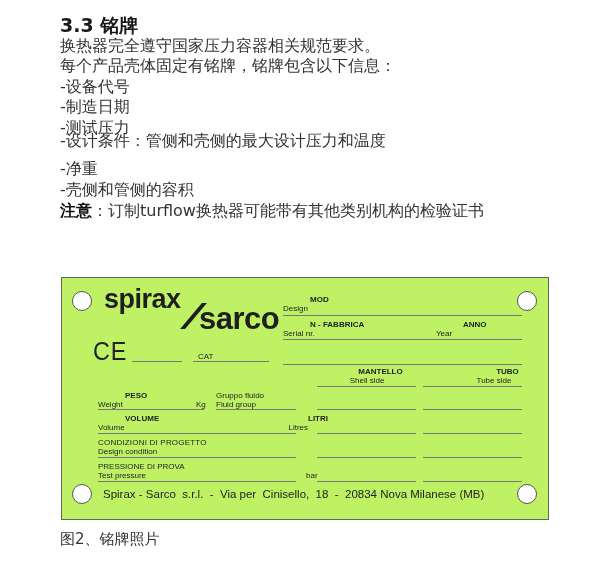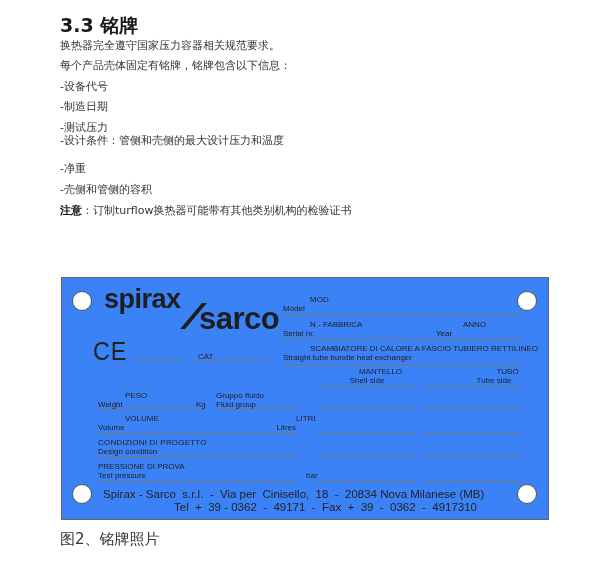--- a/index.html
+++ b/index.html
@@ -1,33 +1,33 @@
 <!DOCTYPE html>
 <html><head>
 <meta charset="utf-8">
 <style>
   html, body { margin:0; padding:0; background:#ffffff; }
   body { width:611px; height:585px; position:relative; overflow:hidden;
          font-family:"DejaVu Sans", "Liberation Sans", sans-serif; color:#222; }
   .abs { position:absolute; }
   .h-title { left:60px; top:13px; font-size:19px; font-weight:bold; color:#1a1a1a; }
-  .para { left:60px; font-size:11px; color:#333; line-height:14px; white-space:nowrap; }
+  .para { left:60px; font-size:16px; color:#333; line-height:14px; white-space:nowrap; }
   .para b { font-weight:bold; color:#111; }
 
-  .plate { left:61px; top:277px; width:486px; height:241px; border:1px solid #666; background:#3b82f6; }
+  .plate { left:61px; top:277px; width:486px; height:241px; border:1px solid #666; background:#bef264; }
   .ln { position:absolute; height:0; border-top:1px solid #777; }
   .circle { position:absolute; width:18px; height:18px; border:1px solid #555; border-radius:50%; background:#fff; }
 
   .logo { position:absolute; font-family:"Liberation Sans", sans-serif; font-weight:bold; color:#1e1e1e; letter-spacing:-0.5px; }
   .slash { position:absolute; width:5px; height:26px; background:#1e1e1e; transform:skewX(-40deg); }
 
   .ce { position:absolute; font-family:"Liberation Sans", sans-serif; font-size:26px; color:#222; letter-spacing:1px; transform:scaleX(0.9); transform-origin:left top; }
 
   .lbl { position:absolute; font-family:"Liberation Sans", sans-serif; font-size:8px; line-height:9px; color:#222; white-space:nowrap; }
-  .lbl .it { font-weight:normal;padding-left:27px; }
+  .lbl .it { font-weight:bold;padding-left:27px; }
   .lbl .en { font-weight:normal; }
   .center { text-align:center; }
   .footer { position:absolute; font-family:"Liberation Sans", sans-serif; font-size:11.5px; color:#222; white-space:nowrap; }
   .caption { left:60px; top:532px; font-size:15px; color:#333; }
 </style>
 </head>
 <body>
 
 <div class="abs h-title">3.3 铭牌</div>
 <div class="abs para" style="top:39px">换热器完全遵守国家压力容器相关规范要求。</div>
@@ -51,38 +51,34 @@
   <div class="slash" style="left:129px; top:25px;"></div>
   <div class="logo" style="left:137px; top:23px; font-size:31px;">sarco</div>
 
   <div class="ce" style="left:31px; top:58px;">CE</div>
   <div class="ln" style="left:70px; top:83px; width:50px;"></div>
   <div class="lbl" style="left:136px; top:74px;">CAT</div>
   <div class="ln" style="left:131px; top:83px; width:76px;"></div>
 
   <div class="lbl" style="left:221px; top:17px;">
       <div class="it">MOD</div>
-      <div class="en">Model</div>
+      <div class="en">Design</div>
     </div>
   <div class="ln" style="left:221px; top:37px; width:239px;"></div>
 
   <div class="lbl" style="left:221px; top:42px;">
       <div class="it">N - FABBRICA</div>
       <div class="en">Serial nr.</div>
     </div>
   <div class="lbl" style="left:374px; top:42px;">
       <div class="it">ANNO</div>
       <div class="en">Year</div>
     </div>
   <div class="ln" style="left:221px; top:61px; width:239px;"></div>
 
-  <div class="lbl" style="left:221px; top:66px;">
-      <div class="it">SCAMBIATORE DI CALORE A FASCIO TUBIERO RETTILINEO</div>
-      <div class="en">Straight tube bundle heat exchanger</div>
-    </div>
   <div class="ln" style="left:221px; top:86px; width:239px;"></div>
 
   <div class="lbl center" style="left:255px; top:89px; width:100px;">
       <div class="it">MANTELLO</div>
       <div class="en">Shell side</div>
     </div>
   <div class="lbl center" style="left:382px; top:89px; width:100px;">
       <div class="it">TUBO</div>
       <div class="en">Tube side</div>
     </div>
@@ -99,21 +95,21 @@
   <div class="lbl" style="left:154px; top:113px;">
       <div class="en">Gruppo fluido</div>
       <div class="en">Fluid group</div>
     </div>
   <div class="ln" style="left:154px; top:131px; width:80px;"></div>
 
   <div class="lbl" style="left:36px; top:136px;">
       <div class="it">VOLUME</div>
       <div class="en">Volume</div>
     </div>
-  <div class="lbl" style="left:207px; top:136px; text-align:right; width:27px;">
+  <div class="lbl" style="left:219px; top:136px; text-align:right; width:27px;">
       <div class="it">LITRI</div>
       <div class="en">Litres</div>
     </div>
   <div class="ln" style="left:36px; top:155px; width:198px;"></div>
 
   <div class="lbl" style="left:36px; top:160px;">
       <div class="en" style="letter-spacing:0.2px">CONDIZIONI DI PROGETTO</div>
       <div class="en">Design condition</div>
     </div>
   <div class="ln" style="left:36px; top:179px; width:198px;"></div>
@@ -128,16 +124,15 @@
   <div class="ln" style="left:255px; top:131px; width:99px;"></div>
   <div class="ln" style="left:361px; top:131px; width:99px;"></div>
   <div class="ln" style="left:255px; top:155px; width:99px;"></div>
   <div class="ln" style="left:361px; top:155px; width:99px;"></div>
   <div class="ln" style="left:255px; top:179px; width:99px;"></div>
   <div class="ln" style="left:361px; top:179px; width:99px;"></div>
   <div class="ln" style="left:255px; top:203px; width:99px;"></div>
   <div class="ln" style="left:361px; top:203px; width:99px;"></div>
 
   <div class="footer" style="left:41px; top:210px; white-space:pre;">Spirax - Sarco  s.r.l.  -  Via per  Cinisello,  18  -  20834 Nova Milanese (MB)</div>
-  <div class="footer" style="left:112px; top:223px; white-space:pre;">Tel  +  39 - 0362  -  49171  -  Fax  +  39  -  0362  -  4917310</div>
 </div>
 
 <div class="abs para caption">图2、铭牌照片</div>
 
 </body></html>

